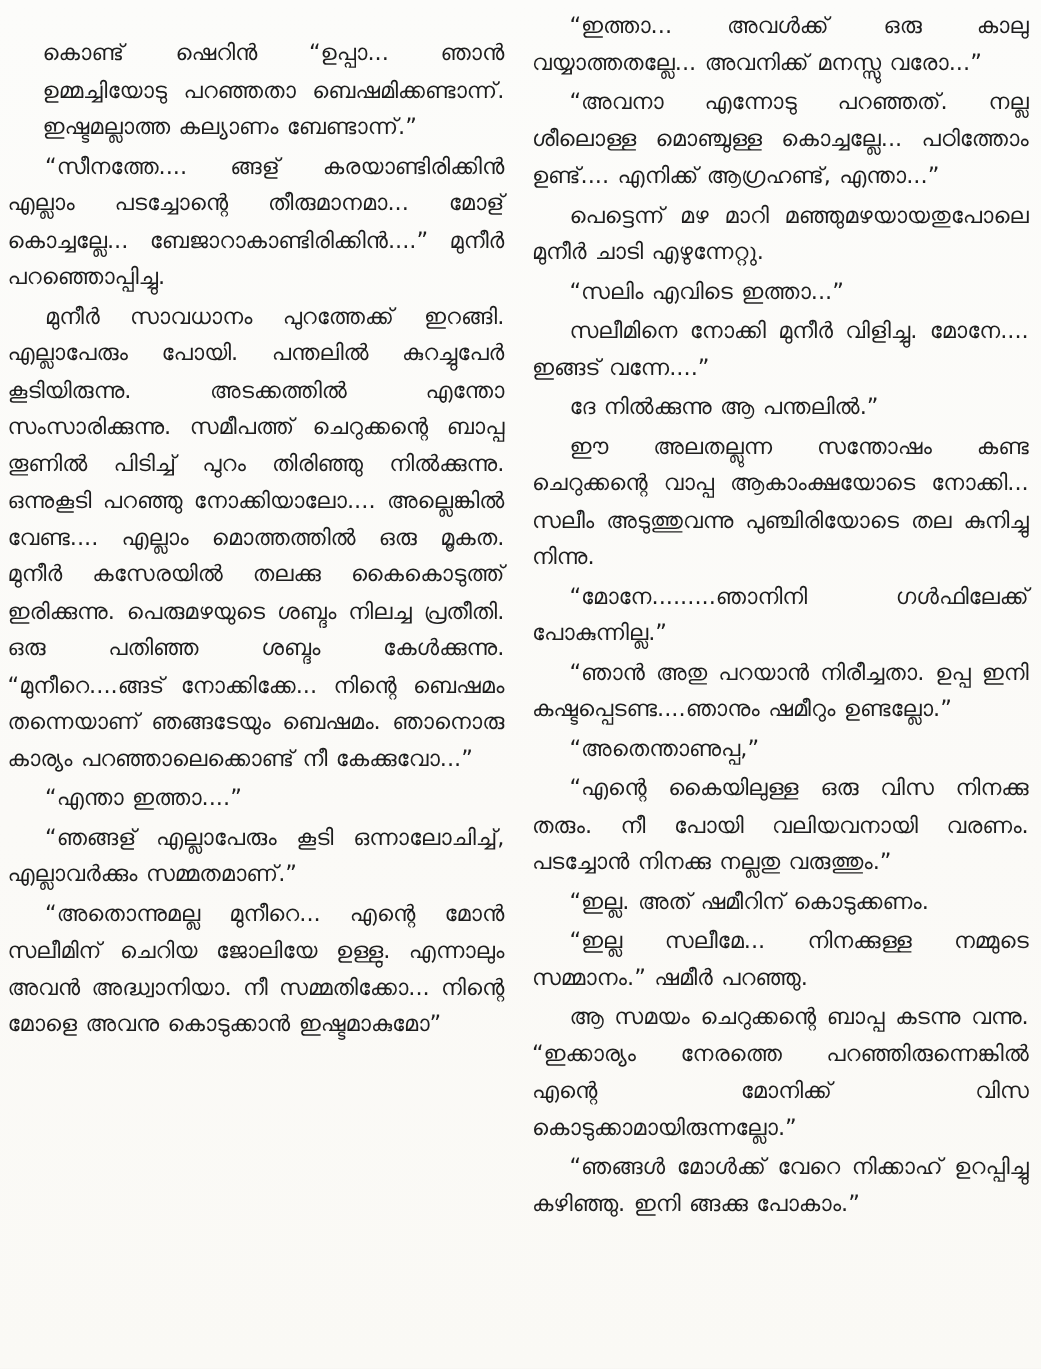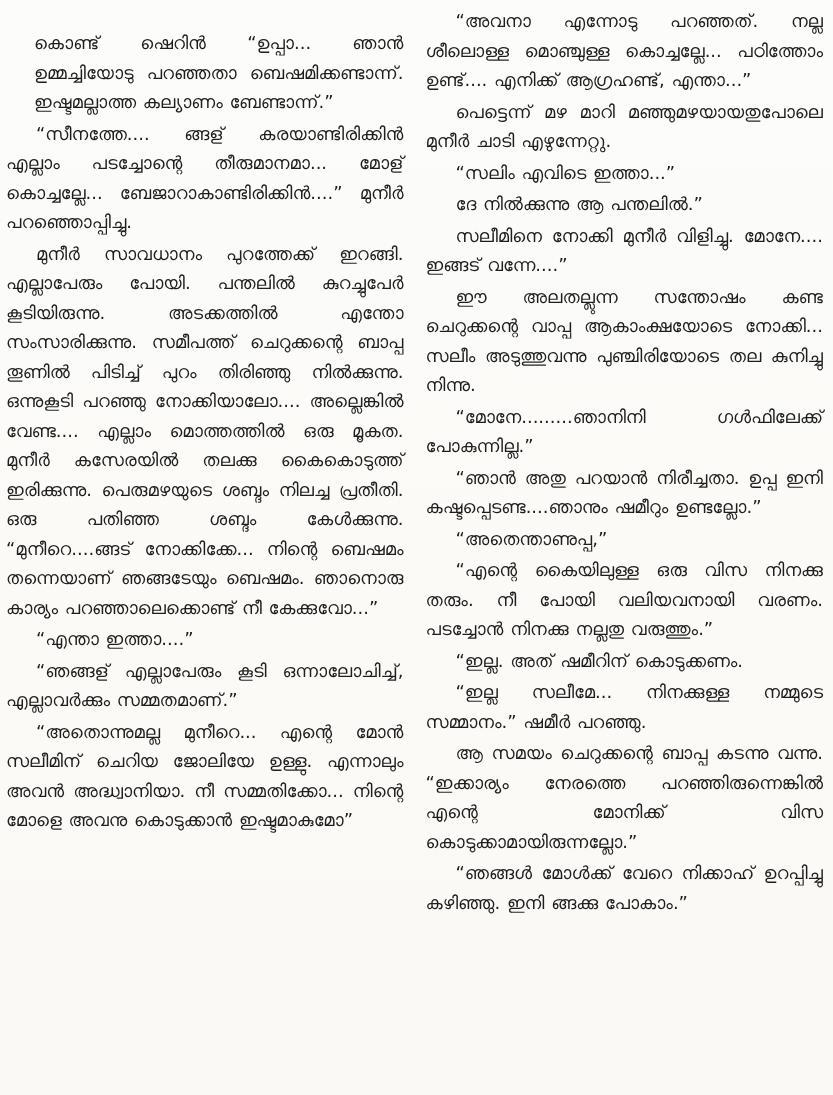--- a/index.html
+++ b/index.html
@@ -56,25 +56,26 @@
   <div class="columns">
     <div class="column column-left">
         <p class="para no-indent">കൊണ്ട് ഷെറിൻ “ഉപ്പാ... ഞാൻ ഉമ്മച്ചിയോടു പറഞ്ഞതാ ബെഷമിക്കണ്ടാന്ന്. ഇഷ്ടമല്ലാത്ത കല്യാണം ബേണ്ടാന്ന്.”</p>
         <p class="para">“സീനത്തേ.... ങ്ങള് കരയാണ്ടിരിക്കിൻ എല്ലാം പടച്ചോന്റെ തീരുമാനമാ... മോള് കൊച്ചല്ലേ... ബേജാറാകാണ്ടിരിക്കിൻ....” മുനീർ പറഞ്ഞൊപ്പിച്ചു.</p>
         <p class="para">മുനീർ സാവധാനം പുറത്തേക്ക് ഇറങ്ങി. എല്ലാപേരും പോയി. പന്തലിൽ കുറച്ചുപേർ കൂടിയിരുന്നു. അടക്കത്തിൽ എന്തോ സംസാരിക്കുന്നു. സമീപത്ത് ചെറുക്കന്റെ ബാപ്പ തൂണിൽ പിടിച്ച് പുറം തിരിഞ്ഞു നിൽക്കുന്നു. ഒന്നുകൂടി പറഞ്ഞു നോക്കിയാലോ.... അല്ലെങ്കിൽ വേണ്ട.... എല്ലാം മൊത്തത്തിൽ ഒരു മൂകത. മുനീർ കസേരയിൽ തലക്കു കൈകൊടുത്ത് ഇരിക്കുന്നു. പെരുമഴയുടെ ശബ്ദം നിലച്ച പ്രതീതി. ഒരു പതിഞ്ഞ ശബ്ദം കേൾക്കുന്നു. “മുനീറെ....ങ്ങട് നോക്കിക്കേ... നിന്റെ ബെഷമം തന്നെയാണ് ഞങ്ങടേയും ബെഷമം. ഞാനൊരു കാര്യം പറഞ്ഞാലെക്കൊണ്ട് നീ കേക്കുവോ...”</p>
         <p class="para">“എന്താ ഇത്താ....”</p>
         <p class="para">“ഞങ്ങള് എല്ലാപേരും കൂടി ഒന്നാലോചിച്ച്, എല്ലാവർക്കും സമ്മതമാണ്.”</p>
         <p class="para">“അതൊന്നുമല്ല മുനീറെ... എന്റെ മോൻ സലീമിന് ചെറിയ ജോലിയേ ഉള്ളു. എന്നാലും അവൻ അദ്ധ്വാനിയാ. നീ സമ്മതിക്കോ... നിന്റെ മോളെ അവനു കൊടുക്കാൻ ഇഷ്ടമാകുമോ”</p>
       </div>
     <div class="column column-right">
+        <p class="para">“ഇത്താ... അവൾക്ക് ഒരു കാലു വയ്യാത്തതല്ലേ... അവനിക്ക് മനസ്സു വരോ...”</p>
         <p class="para">“അവനാ എന്നോടു പറഞ്ഞത്. നല്ല ശീലൊള്ള മൊഞ്ചുള്ള കൊച്ചല്ലേ... പഠിത്തോം ഉണ്ട്.... എനിക്ക് ആഗ്രഹണ്ട്, എന്താ...”</p>
         <p class="para">പെട്ടെന്ന് മഴ മാറി മഞ്ഞുമഴയായതുപോലെ മുനീർ ചാടി എഴുന്നേറ്റു.</p>
         <p class="para">“സലിം എവിടെ ഇത്താ...”</p>
+        <p class="para">സലീമിനെ നോക്കി മുനീർ വിളിച്ചു. മോനേ.... ഇങ്ങട് വന്നേ....”</p>
         <p class="para">ദേ നിൽക്കുന്നു ആ പന്തലിൽ.”</p>
-        <p class="para">സലീമിനെ നോക്കി മുനീർ വിളിച്ചു. മോനേ.... ഇങ്ങട് വന്നേ....”</p>
         <p class="para">ഈ അലതല്ലുന്ന സന്തോഷം കണ്ട ചെറുക്കന്റെ വാപ്പ ആകാംക്ഷയോടെ നോക്കി... സലീം അടുത്തുവന്നു പുഞ്ചിരിയോടെ തല കുനിച്ചു നിന്നു.</p>
         <p class="para">“മോനേ.........ഞാനിനി ഗൾഫിലേക്ക് പോകുന്നില്ല.”</p>
         <p class="para">“ഞാൻ അതു പറയാൻ നിരീച്ചതാ. ഉപ്പ ഇനി കഷ്ടപ്പെടണ്ട....ഞാനും ഷമീറും ഉണ്ടല്ലോ.”</p>
         <p class="para">“അതെന്താണുപ്പ,”</p>
         <p class="para">“എന്റെ കൈയിലുള്ള ഒരു വിസ നിനക്കു തരും. നീ പോയി വലിയവനായി വരണം. പടച്ചോൻ നിനക്കു നല്ലതു വരുത്തും.”</p>
         <p class="para">“ഇല്ല. അത് ഷമീറിന് കൊടുക്കണം.</p>
         <p class="para">“ഇല്ല സലീമേ... നിനക്കുള്ള നമ്മുടെ സമ്മാനം.” ഷമീർ പറഞ്ഞു.</p>
         <p class="para">ആ സമയം ചെറുക്കന്റെ ബാപ്പ കടന്നു വന്നു. “ഇക്കാര്യം നേരത്തെ പറഞ്ഞിരുന്നെങ്കിൽ എന്റെ മോനിക്ക് വിസ കൊടുക്കാമായിരുന്നല്ലോ.”</p>
         <p class="para">“ഞങ്ങൾ മോൾക്ക് വേറെ നിക്കാഹ് ഉറപ്പിച്ചു കഴിഞ്ഞു. ഇനി ങ്ങക്കു പോകാം.”</p>
       </div>

